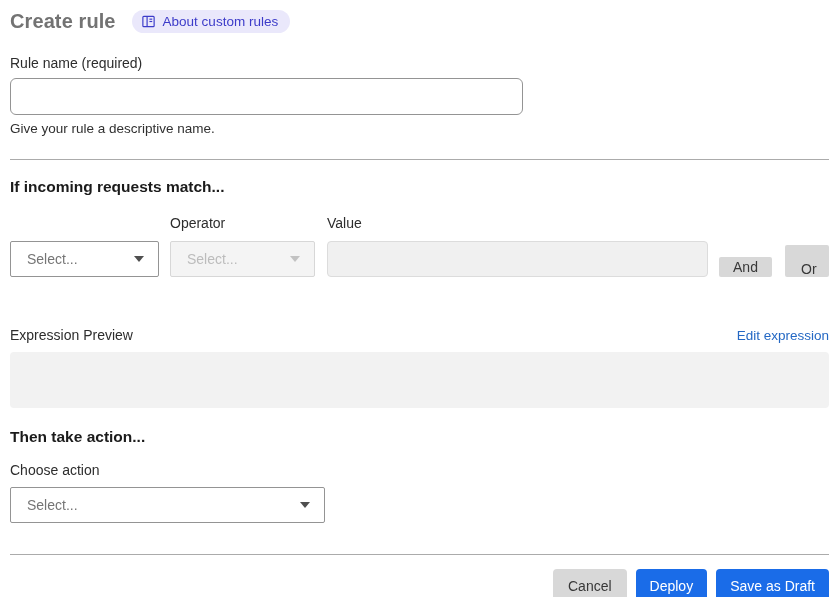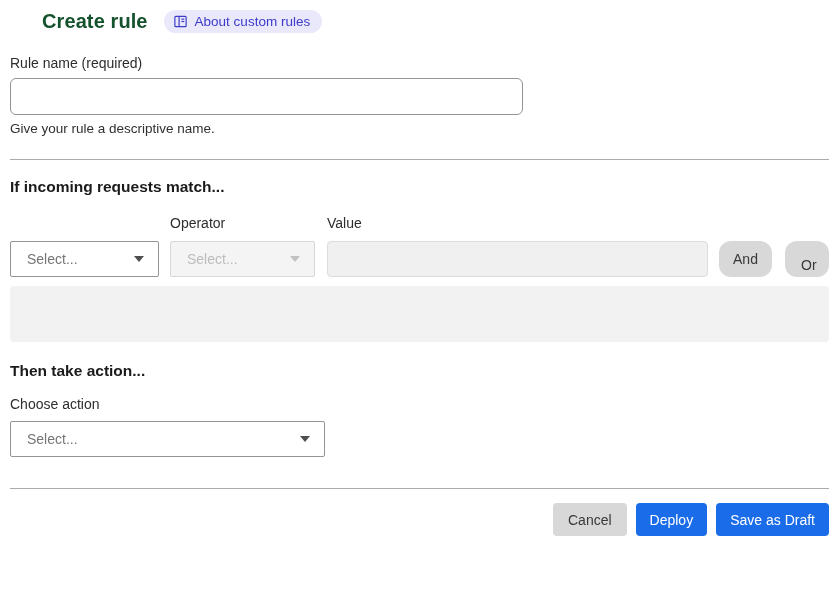--- a/index.html
+++ b/index.html
@@ -8,21 +8,21 @@
     width: 839px;
     min-height: 597px;
     font-family: "Liberation Sans", "DejaVu Sans", sans-serif;
     color: #2d2d2d;
     font-size: 13.5px;
   }
   .page { padding: 8px 10px 12px 10px; width: 839px; }
 
   
   .header-row { display: flex; align-items: center; margin-top: 2px; }
-  .page-title { font-size: 20px; font-weight: 700; color: #14532d; letter-spacing: 0.1px; margin-left: 32px; }
+  .page-title { font-size: 20px; font-weight: 700; color: #737373; letter-spacing: 0.1px; }
   .about-badge {
     display: inline-flex; align-items: center; gap: 7px;
     margin-left: 16px; padding: 4px 12px 4px 9px;
     background: #eae8fb; border-radius: 12px;
     color: #3c3bc9; font-size: 13.5px; text-decoration: none; cursor: pointer;
   }
   .about-badge svg { display: block; }
 
   
   .field-label { display: block; font-size: 14px; color: #2d2d2d; }
@@ -66,21 +66,21 @@
   .select-box.disabled .chevron { border-top-color: #c2c2c2; }
 
   .value-input {
     height: 36px; width: 100%;
     border: 1px solid #dcdcdc; border-radius: 4px;
     background: #f0f0f0; padding: 0 12px; font-size: 14px;
     font-family: inherit; color: #7a7a7a;
   }
 
   .gray-btn {
-    height: 36px; border: none; border-radius: 12px;
+    height: 20px; border: none; border-radius: 2px;
     background: #d8d8d8; color: #383838;
     font-size: 14px; font-family: inherit; cursor: pointer; padding: 0 16px;
   }
   .and-btn { margin-right: 13px; width: 53px; padding: 0; }
   .or-btn { width: 44px; padding: 16px; }
 
   
   .expr-header { display: flex; justify-content: space-between; align-items: baseline; margin-top: 50px; }
   .edit-link { color: #2468c4; font-size: 13.5px; text-decoration: none; cursor: pointer; }
   .expr-box { margin-top: 9px; height: 56px; background: #f2f2f2; border-radius: 4px; }
@@ -145,20 +145,24 @@
 
     <div class="match-col col-value">
       <label class="field-label">Value</label>
       <input class="value-input" type="text" disabled="" value="" style="">
     </div>
 
     <button class="gray-btn and-btn">And</button>
     <button class="gray-btn or-btn">Or</button>
   </div>
 
+  <div class="expr-header">
+    <span class="field-label">Expression Preview</span>
+    <a class="edit-link">Edit expression</a>
+  </div>
   <div class="expr-box"></div>
 
   <h2 class="section-heading action-heading">Then take action...</h2>
   <label class="field-label choose-label">Choose action</label>
   <div class="select-box choose-select">
     <span>Select...</span>
     <span class="chevron"></span>
   </div>
 
   <hr class="divider divider-2">

